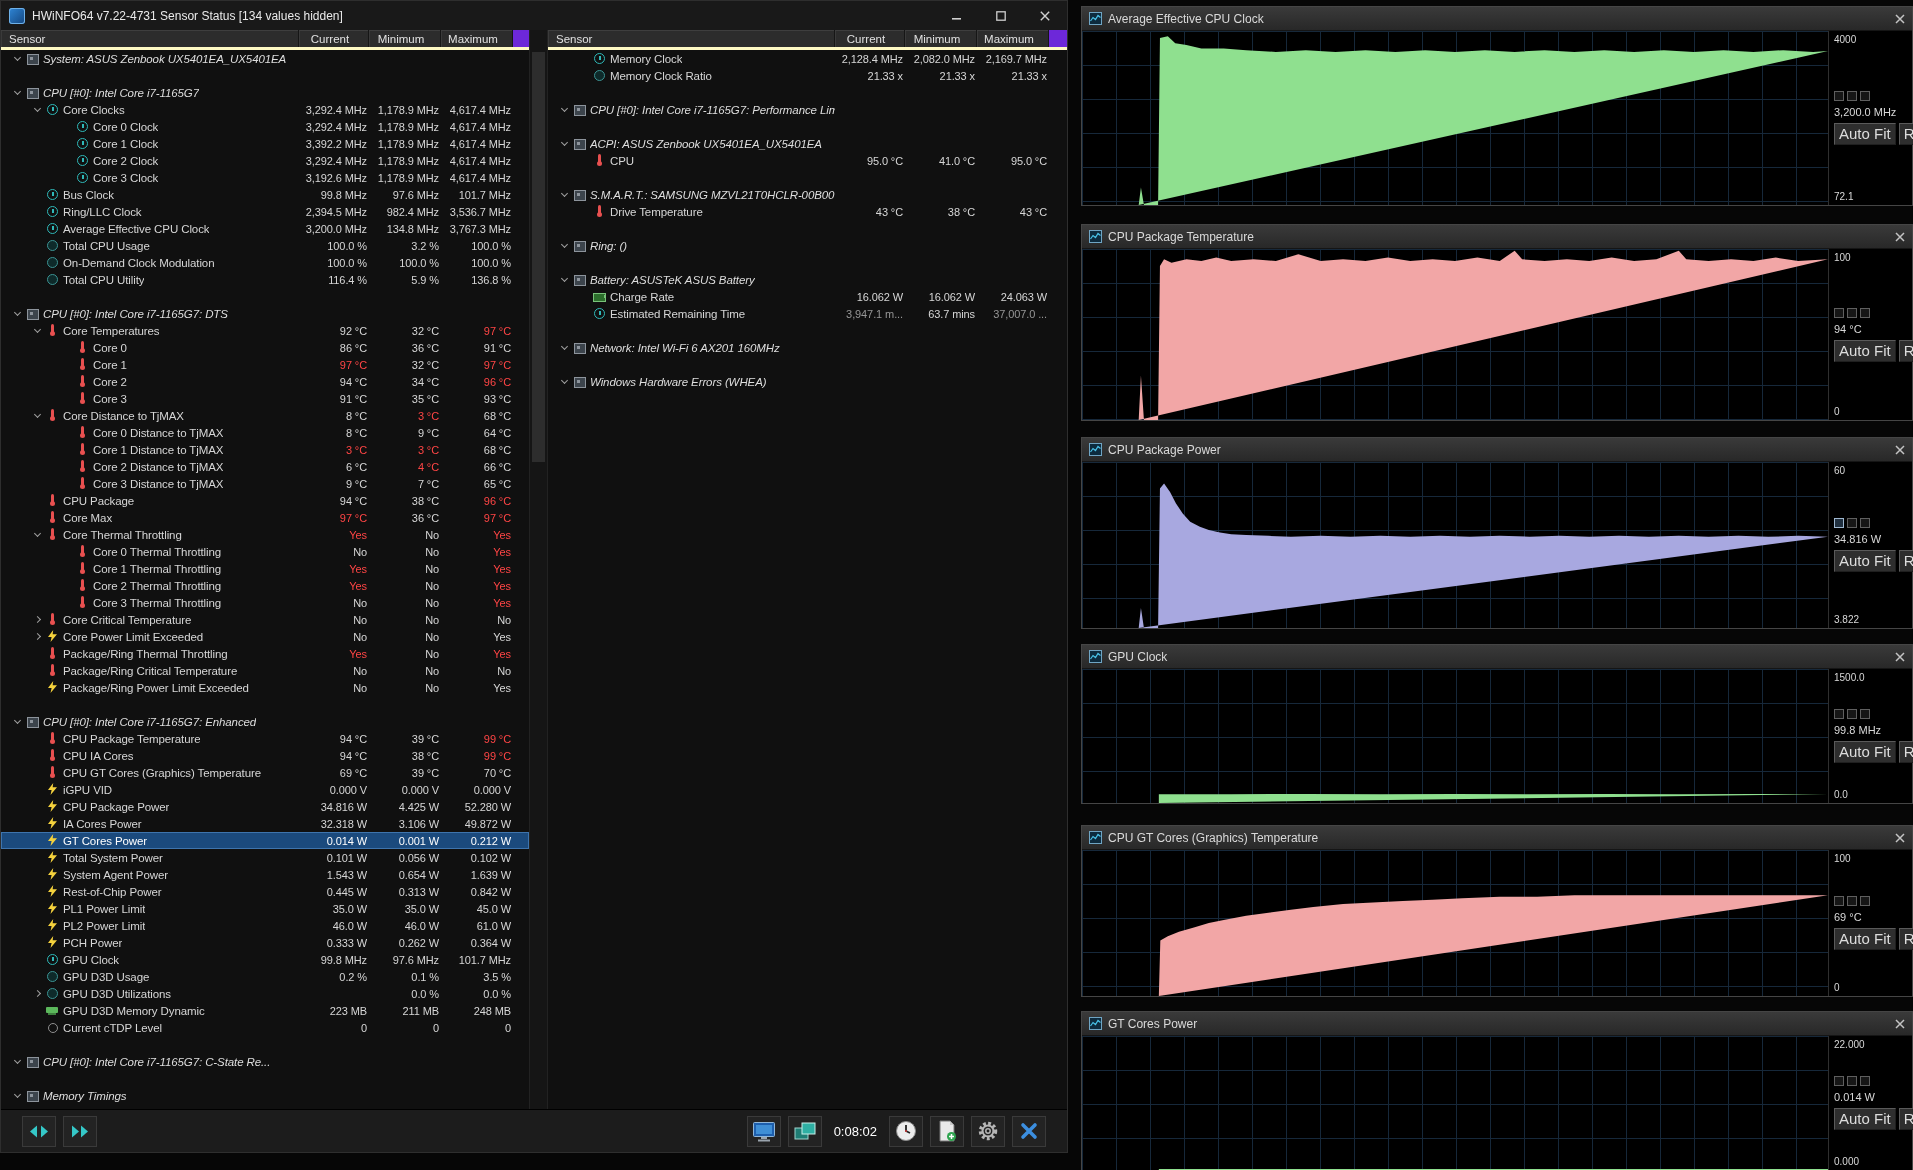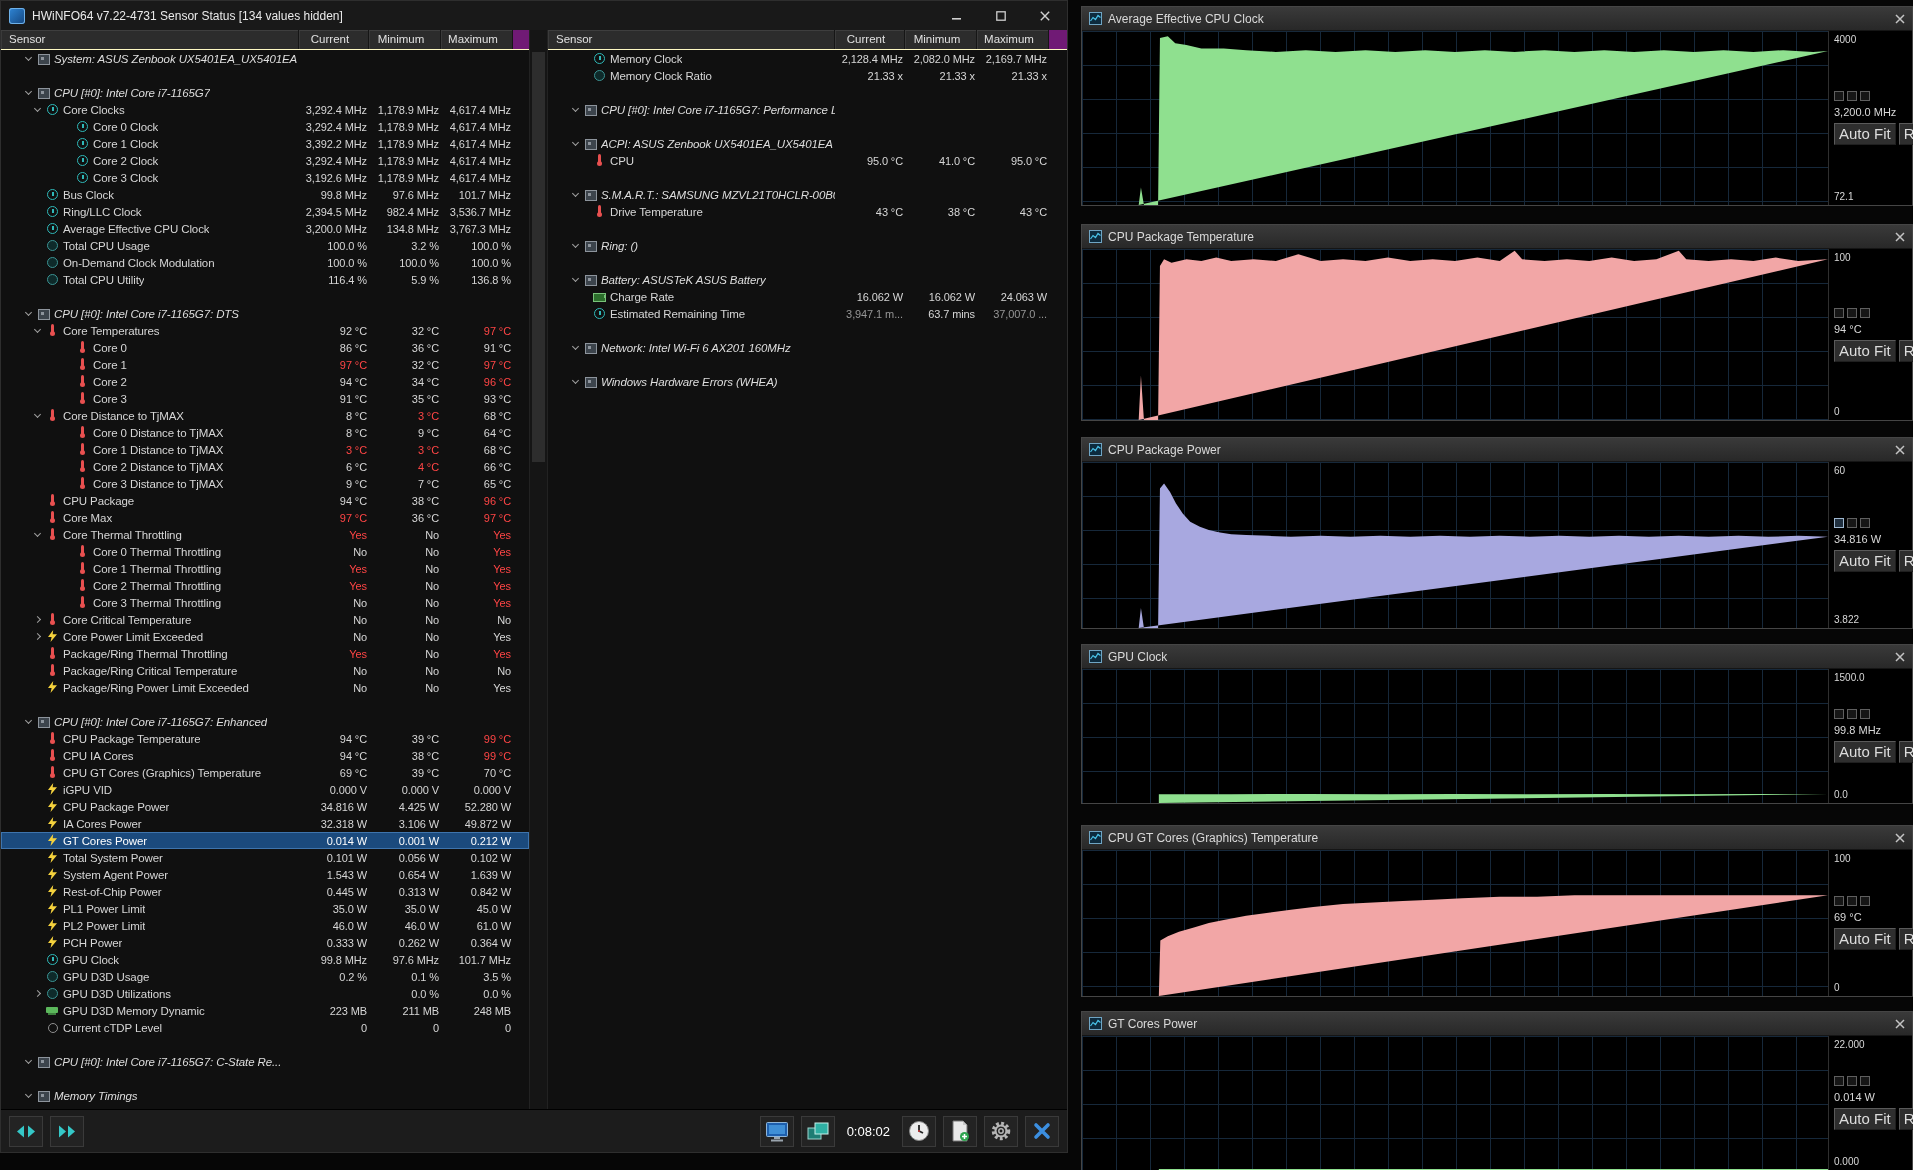--- a/index.html
+++ b/index.html
@@ -14,34 +14,34 @@
   .wbtns{margin-left:auto;display:flex;height:100%}
   .wbtn{width:44px;height:100%;display:flex;align-items:center;justify-content:center}
 
   .tablearea{position:absolute;top:29px;left:0;right:0;bottom:43px;background:#101010}
   .pane{position:absolute;top:0;bottom:0}
   .pane-left{left:0;width:528px}
   .pane-right{left:547px;right:0}
   .scrollbar{position:absolute;left:528px;width:19px;top:0;bottom:0;background:#151515;border-left:1px solid #222;border-right:1px solid #222}
   .sthumb{position:absolute;left:2px;right:2px;top:22px;height:410px;background:#2d2d2d}
 
-  .chead{display:grid;grid-template-columns:1fr 70px 72px 72px;height:20px;background:#701a75;border-bottom:1px solid #fef9c3}
+  .chead{display:grid;grid-template-columns:1fr 70px 72px 72px;height:20px;background:#6d28d9;border-bottom:3px solid #fef9c3}
   .pane-left .chead{padding-right:16px}
   .pane-right .chead{padding-right:18px}
   .chcell{font-size:11.5px;color:#e0e0e0;line-height:19px;background:#2c2c2c;border-right:1px solid #161616;box-shadow:inset 0 1px 0 #3e3e3e,inset 1px 0 0 #3a3a3a;white-space:nowrap;overflow:hidden}
   .chcell.first{padding-left:8px;text-align:left}
   .chcell.val{text-align:center;padding-right:7px}
 
   .rows{position:absolute;top:20px;left:0;right:0;bottom:0;overflow:hidden}
   .trow{display:grid;grid-template-columns:1fr 70px 72px 72px;height:17px;align-items:center}
   .pane-left .trow{padding-right:16px}
   .pane-right .trow{padding-right:18px}
   .trow.selected{background:#1b4a7d;box-shadow:inset 0 0 0 1px #3e74ad}
   .cname{display:flex;align-items:center;overflow:hidden;white-space:nowrap;height:17px}
-  .ind0{padding-left:19px}.ind1{padding-left:28px}.ind2{padding-left:74px}
+  .ind0{padding-left:8px}.ind1{padding-left:28px}.ind2{padding-left:74px}
   .chev{width:16px;flex:none;display:flex;align-items:center;justify-content:center;height:17px}
   .cv{width:5px;height:5px;border-right:1.4px solid #a0a0a0;border-bottom:1.4px solid #a0a0a0;transform:rotate(45deg);margin-top:-2px}
   .cr{width:5px;height:5px;border-right:1.4px solid #a0a0a0;border-bottom:1.4px solid #a0a0a0;transform:rotate(-45deg)}
   .lbl{font-size:11.5px;color:#d6d6d6;margin-left:3px;overflow:hidden;white-space:nowrap;letter-spacing:-0.1px}
   .group .lbl{font-style:italic;color:#dedede}
   .cval{font-size:11px;color:#d6d6d6;text-align:right;white-space:nowrap;overflow:hidden;padding-right:2px;letter-spacing:-0.1px}
   .cval.red{color:#ff4545}
   .cval.dim{color:#969696}
   .selected .lbl,.selected .cval{color:#fff}
 
@@ -55,21 +55,21 @@
   .ico.power::before,.ico.volt::before{content:"";position:absolute;left:3px;top:0;width:9px;height:12px;background:#f5d23d;clip-path:polygon(58% 0,0 58%,40% 58%,28% 100%,100% 36%,52% 36%)}
   .ico.mem::before{content:"";position:absolute;left:1px;top:3px;width:12px;height:6px;background:#5cb85c;border-radius:1px}
   .ico.mem::after{content:"";position:absolute;left:3px;top:9px;width:8px;height:2px;background:#3e7e3e}
   .ico.level::before{content:"";position:absolute;left:3px;top:2px;width:8px;height:8px;border:1.5px solid #8f8f8f;border-radius:50%}
   .ico.battery::before{content:"";position:absolute;left:1px;top:3px;width:11px;height:7px;border:1px solid #79c279;background:#2c6e2c}
   .ico.battery::after{content:"";position:absolute;left:12px;top:5px;width:2px;height:3px;background:#79c279}
   .ico.board::before{content:"";position:absolute;left:2px;top:2px;width:10px;height:9px;border:1px solid #8d949c;background:#3c444c}
   .ico.board::after{content:"";position:absolute;left:5px;top:5px;width:3px;height:3px;background:#8d949c}
 
   
-  .toolbar{position:absolute;left:0;right:0;bottom:0;height:43px;background:#1c1c1c;border-top:1px solid #000;display:flex;align-items:center;padding:0 8px;gap:7px}
+  .toolbar{position:absolute;left:0;right:0;bottom:0;height:43px;background:#1c1c1c;border-top:1px solid #000;display:flex;align-items:center;padding:0 21px;gap:7px}
   .tbtn{width:34px;height:31px;background:#232323;border:1px solid #3a3a3a;display:flex;align-items:center;justify-content:center;flex:none}
   .tspacer{flex:1}
   .ttime{color:#fff;font-size:13px;margin:0 5px;white-space:nowrap}
 
   
   .graphs{position:absolute;left:1081px;top:0;width:832px;height:1170px;overflow:hidden}
   .gwin{position:absolute;left:0;width:832px;background:#000;border:1px solid #454545;display:flex;flex-direction:column}
   .gtitle{height:24px;flex:none;background:linear-gradient(#3a3a3a,#282828);display:flex;align-items:center;padding:0 7px;gap:6px;border-bottom:1px solid #151515}
   .gico{display:flex;flex:none}
   .gtt{font-size:12px;color:#d9d9d9;flex:1;overflow:hidden;white-space:nowrap}

